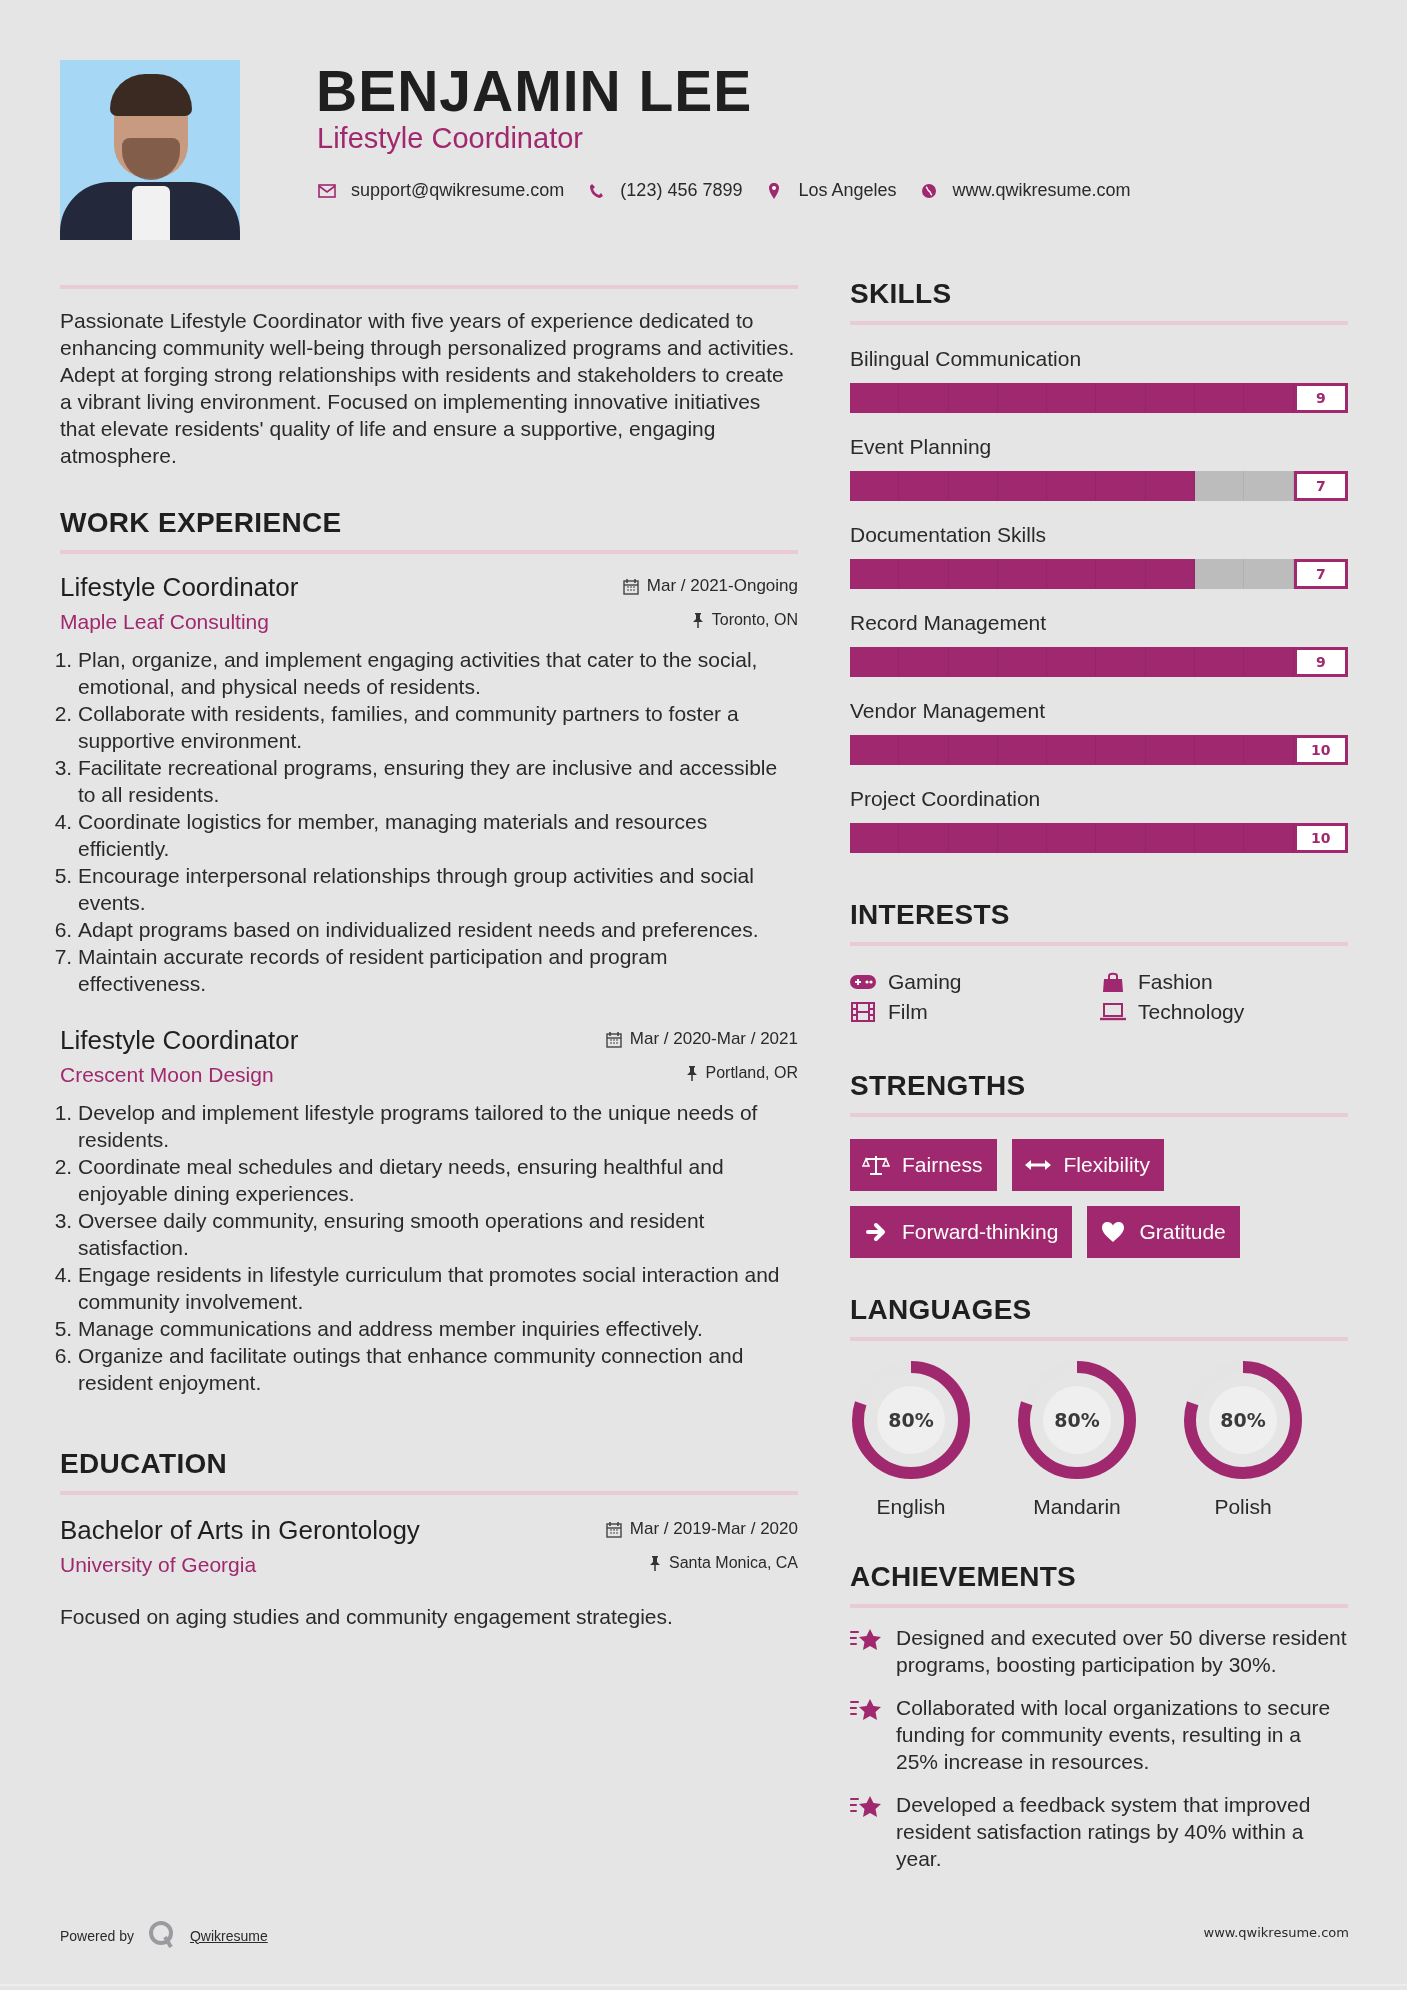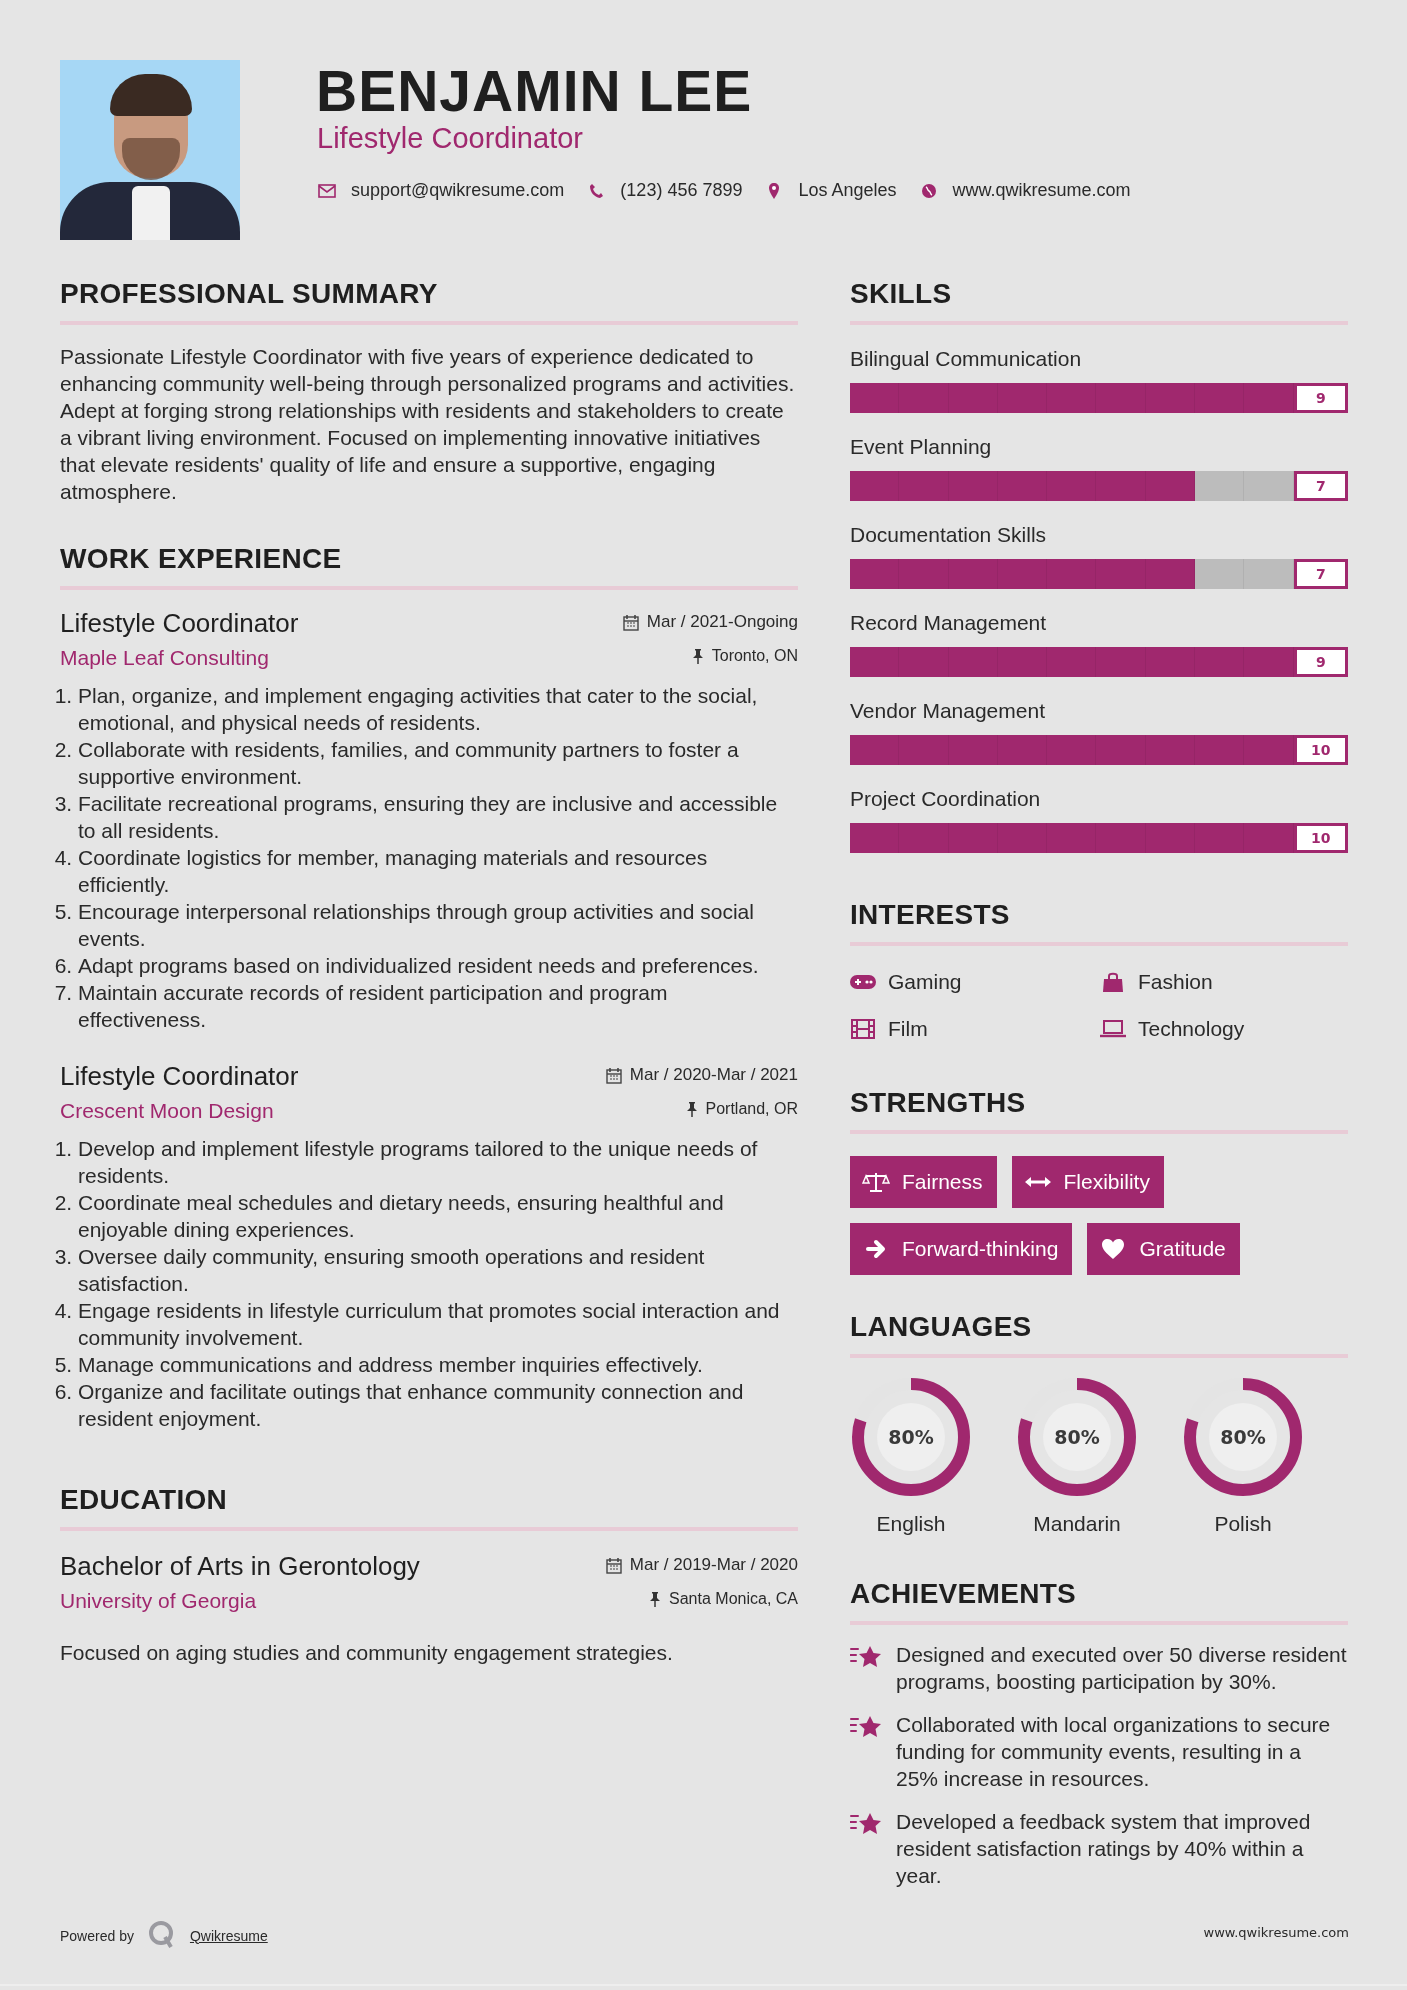--- a/index.html
+++ b/index.html
@@ -43,21 +43,21 @@
   
   .skill { margin-top: 0; }
   .skill-name { font-family: "Liberation Sans", sans-serif; font-size: 21px; color: #2a2a2a; height: 28px; line-height: 28px; margin-top: 20px; }
   .skill-bar { display: flex; height: 30px; margin-top: 10px; }
   .seg { flex: 1; height: 30px; border-right: 1px solid rgba(0,0,0,0.06); }
   .seg.on { background: #a0286e; }
   .seg.off { background: #bcbcbc; }
   .seg.num { background: #fff; border: 3px solid #a0286e; display: flex; align-items: center; justify-content: center; font-family: "DejaVu Sans", sans-serif; font-weight: 700; font-size: 14px; color: #a0286e; }
 
   
-  .interests { display: grid; grid-template-columns: 250px 250px; row-gap: 23px; margin-top: 24px; }
+  .interests { display: grid; grid-template-columns: 250px 250px; row-gap: 6px; margin-top: 24px; }
   .interest { display: flex; align-items: center; font-family: "Liberation Sans", sans-serif; font-size: 21px; color: #2a2a2a; }
   .interest .ii { width: 26px; height: 22px; margin-right: 12px; display: inline-flex; align-items: center; justify-content: center; }
 
   
   .tags { display: flex; flex-wrap: wrap; gap: 15px 15px; margin-top: 22px; }
   .tag { background: #a0286e; color: #fff; height: 52px; padding: 0 14px 0 12px; display: flex; align-items: center; font-family: "Liberation Sans", sans-serif; font-size: 21px; }
   .tag .ti { width: 28px; height: 24px; margin-right: 12px; display: inline-flex; align-items: center; justify-content: center; }
 
   
   .langs { display: flex; margin-top: 18px; align-items: center; }
@@ -126,21 +126,20 @@
             <circle cx="8" cy="8" r="7" fill="#a0286e"></circle>
             <path d="M5 4 C7 5 6 7 8 8 C10 9 9 11 11 12" fill="none" stroke="#fff" stroke-width="1.4"></path>
           </svg>
       </span>
       <span>www.qwikresume.com</span>
     </div>
   </div>
 
   <div class="col-left">
     <section>
-      <div class="sec-h">PROFESSIONAL SUMMARY</div>
       <div class="rule"></div>
       <p class="summary">Passionate Lifestyle Coordinator with five years of experience dedicated to enhancing community well-being through personalized programs and activities. Adept at forging strong relationships with residents and stakeholders to create a vibrant living environment. Focused on implementing innovative initiatives that elevate residents' quality of life and ensure a supportive, engaging atmosphere.</p>
     </section>
 
     <section style="margin-top:36px;">
       <div class="sec-h">WORK EXPERIENCE</div>
       <div class="rule"></div>
 
       <div class="job" style="margin-top:16px;">
         <div class="job-title">Lifestyle Coordinator</div>

